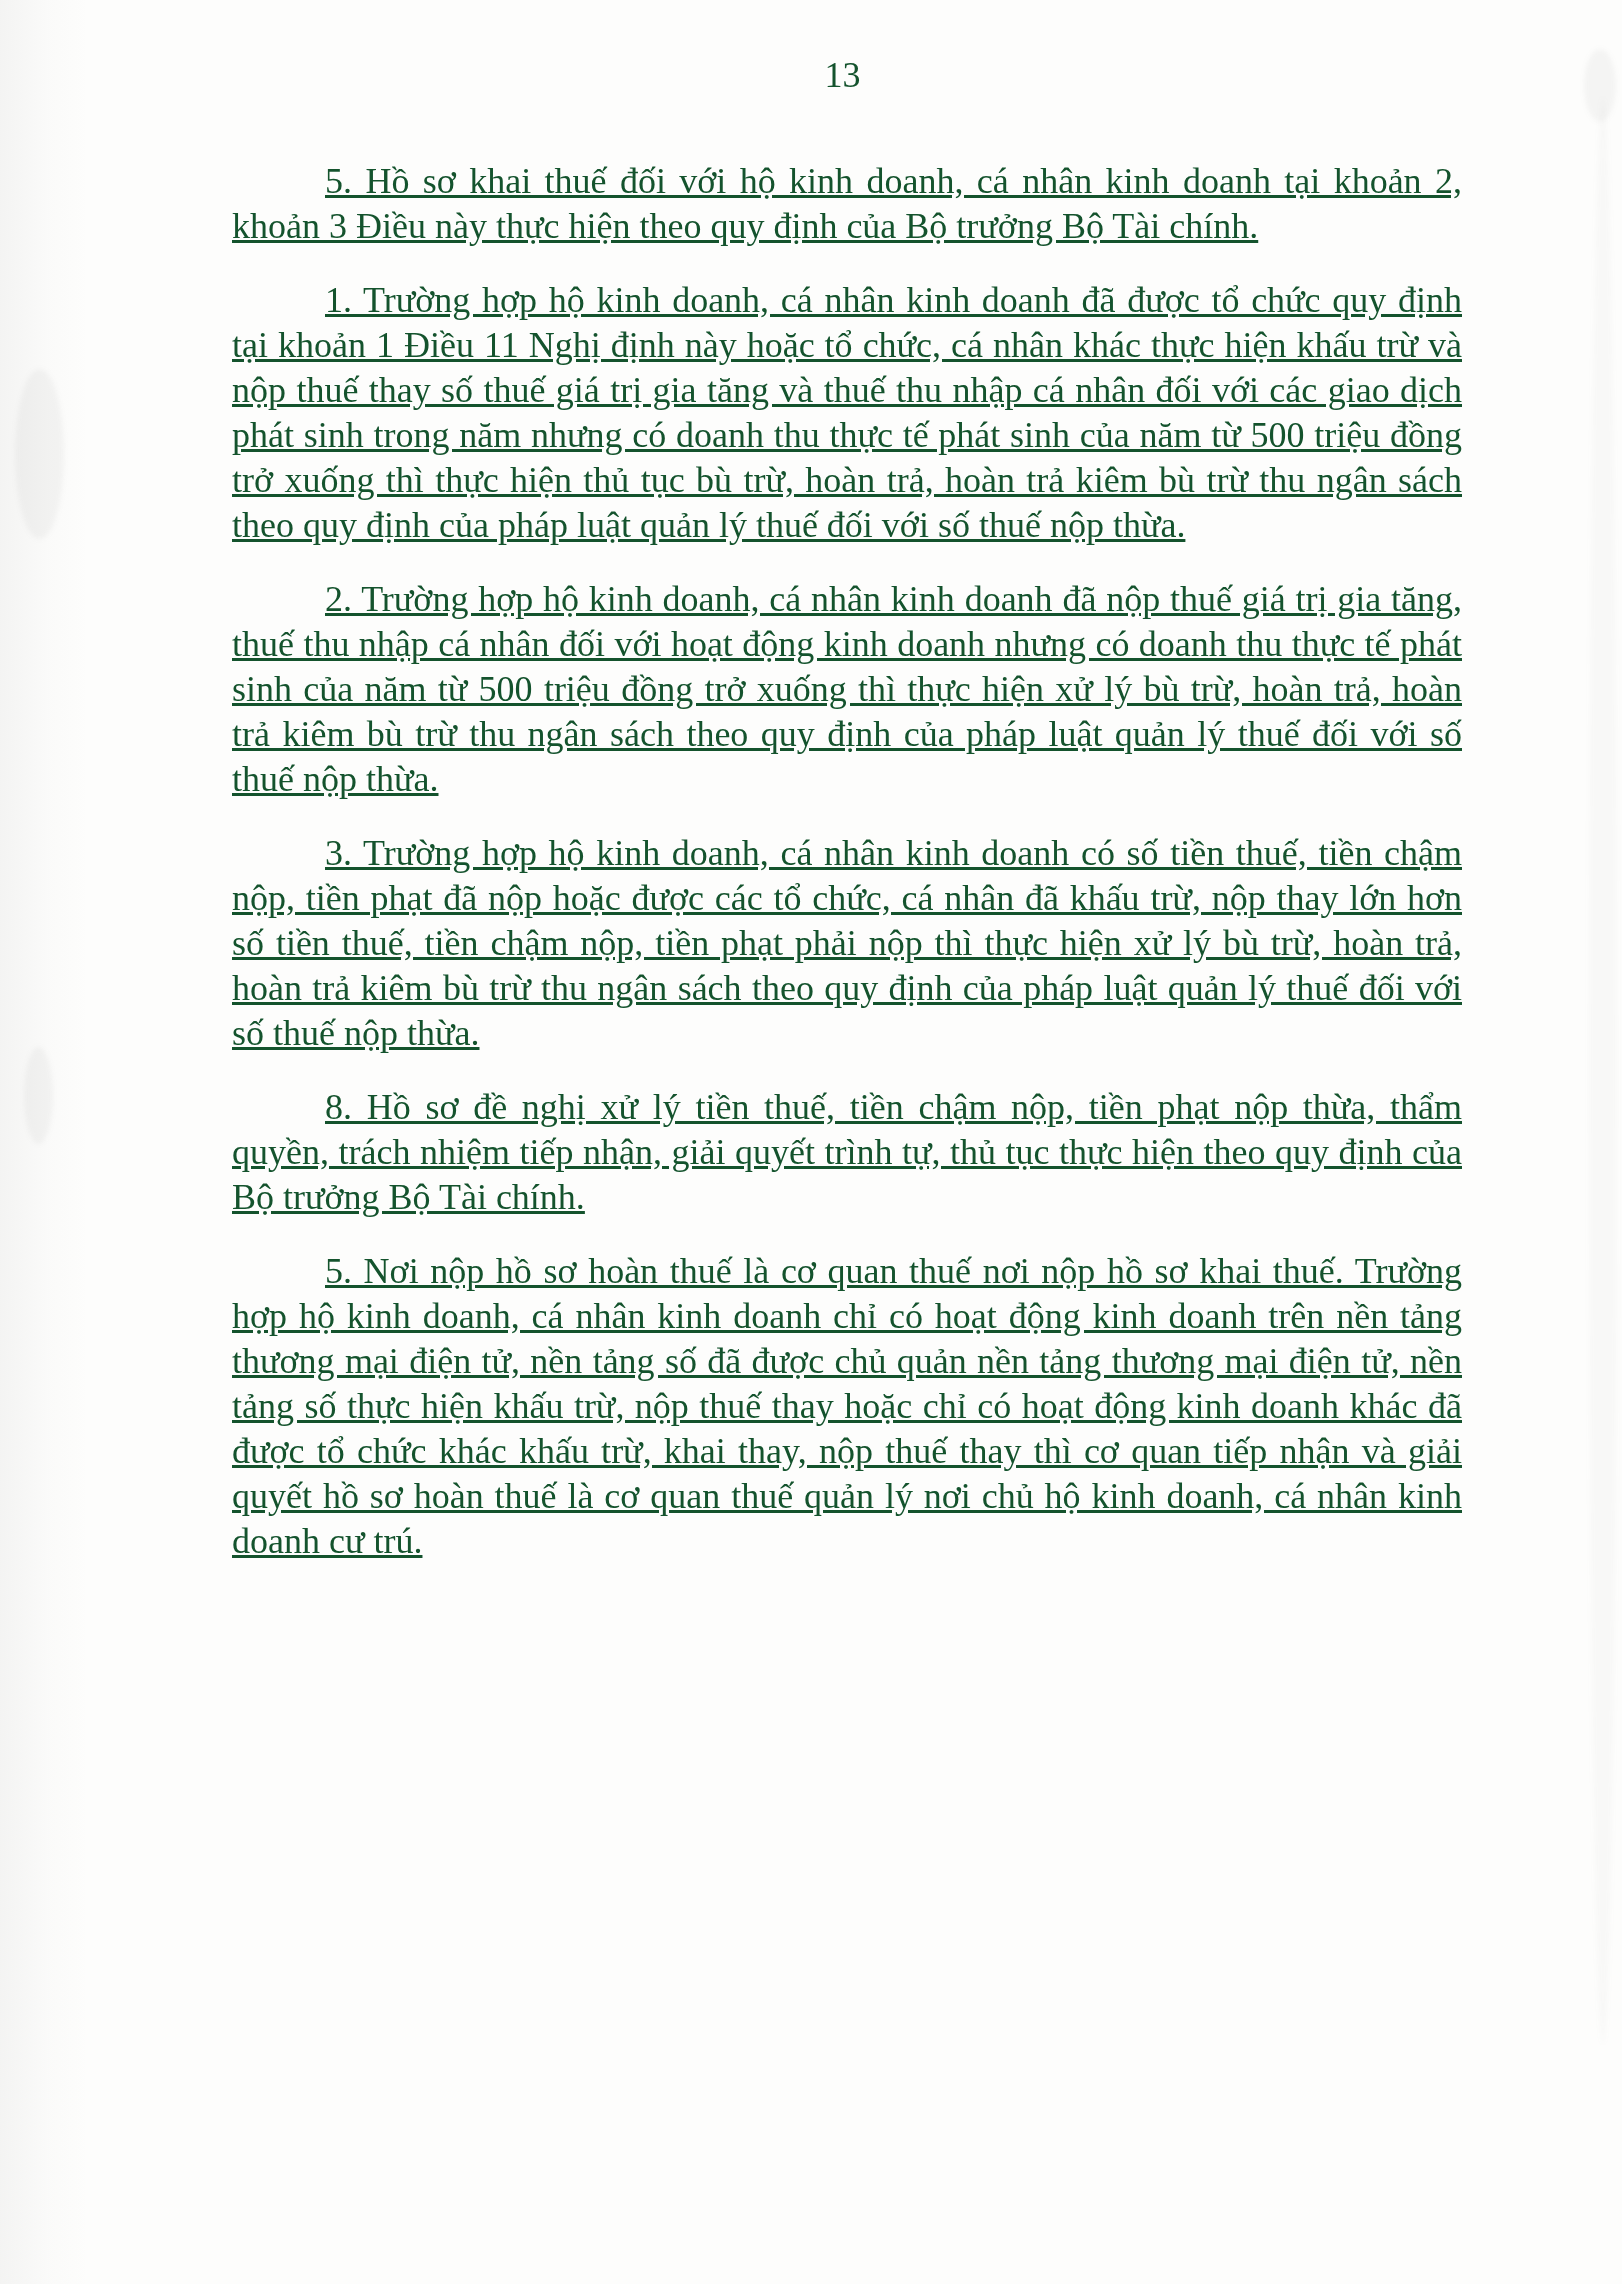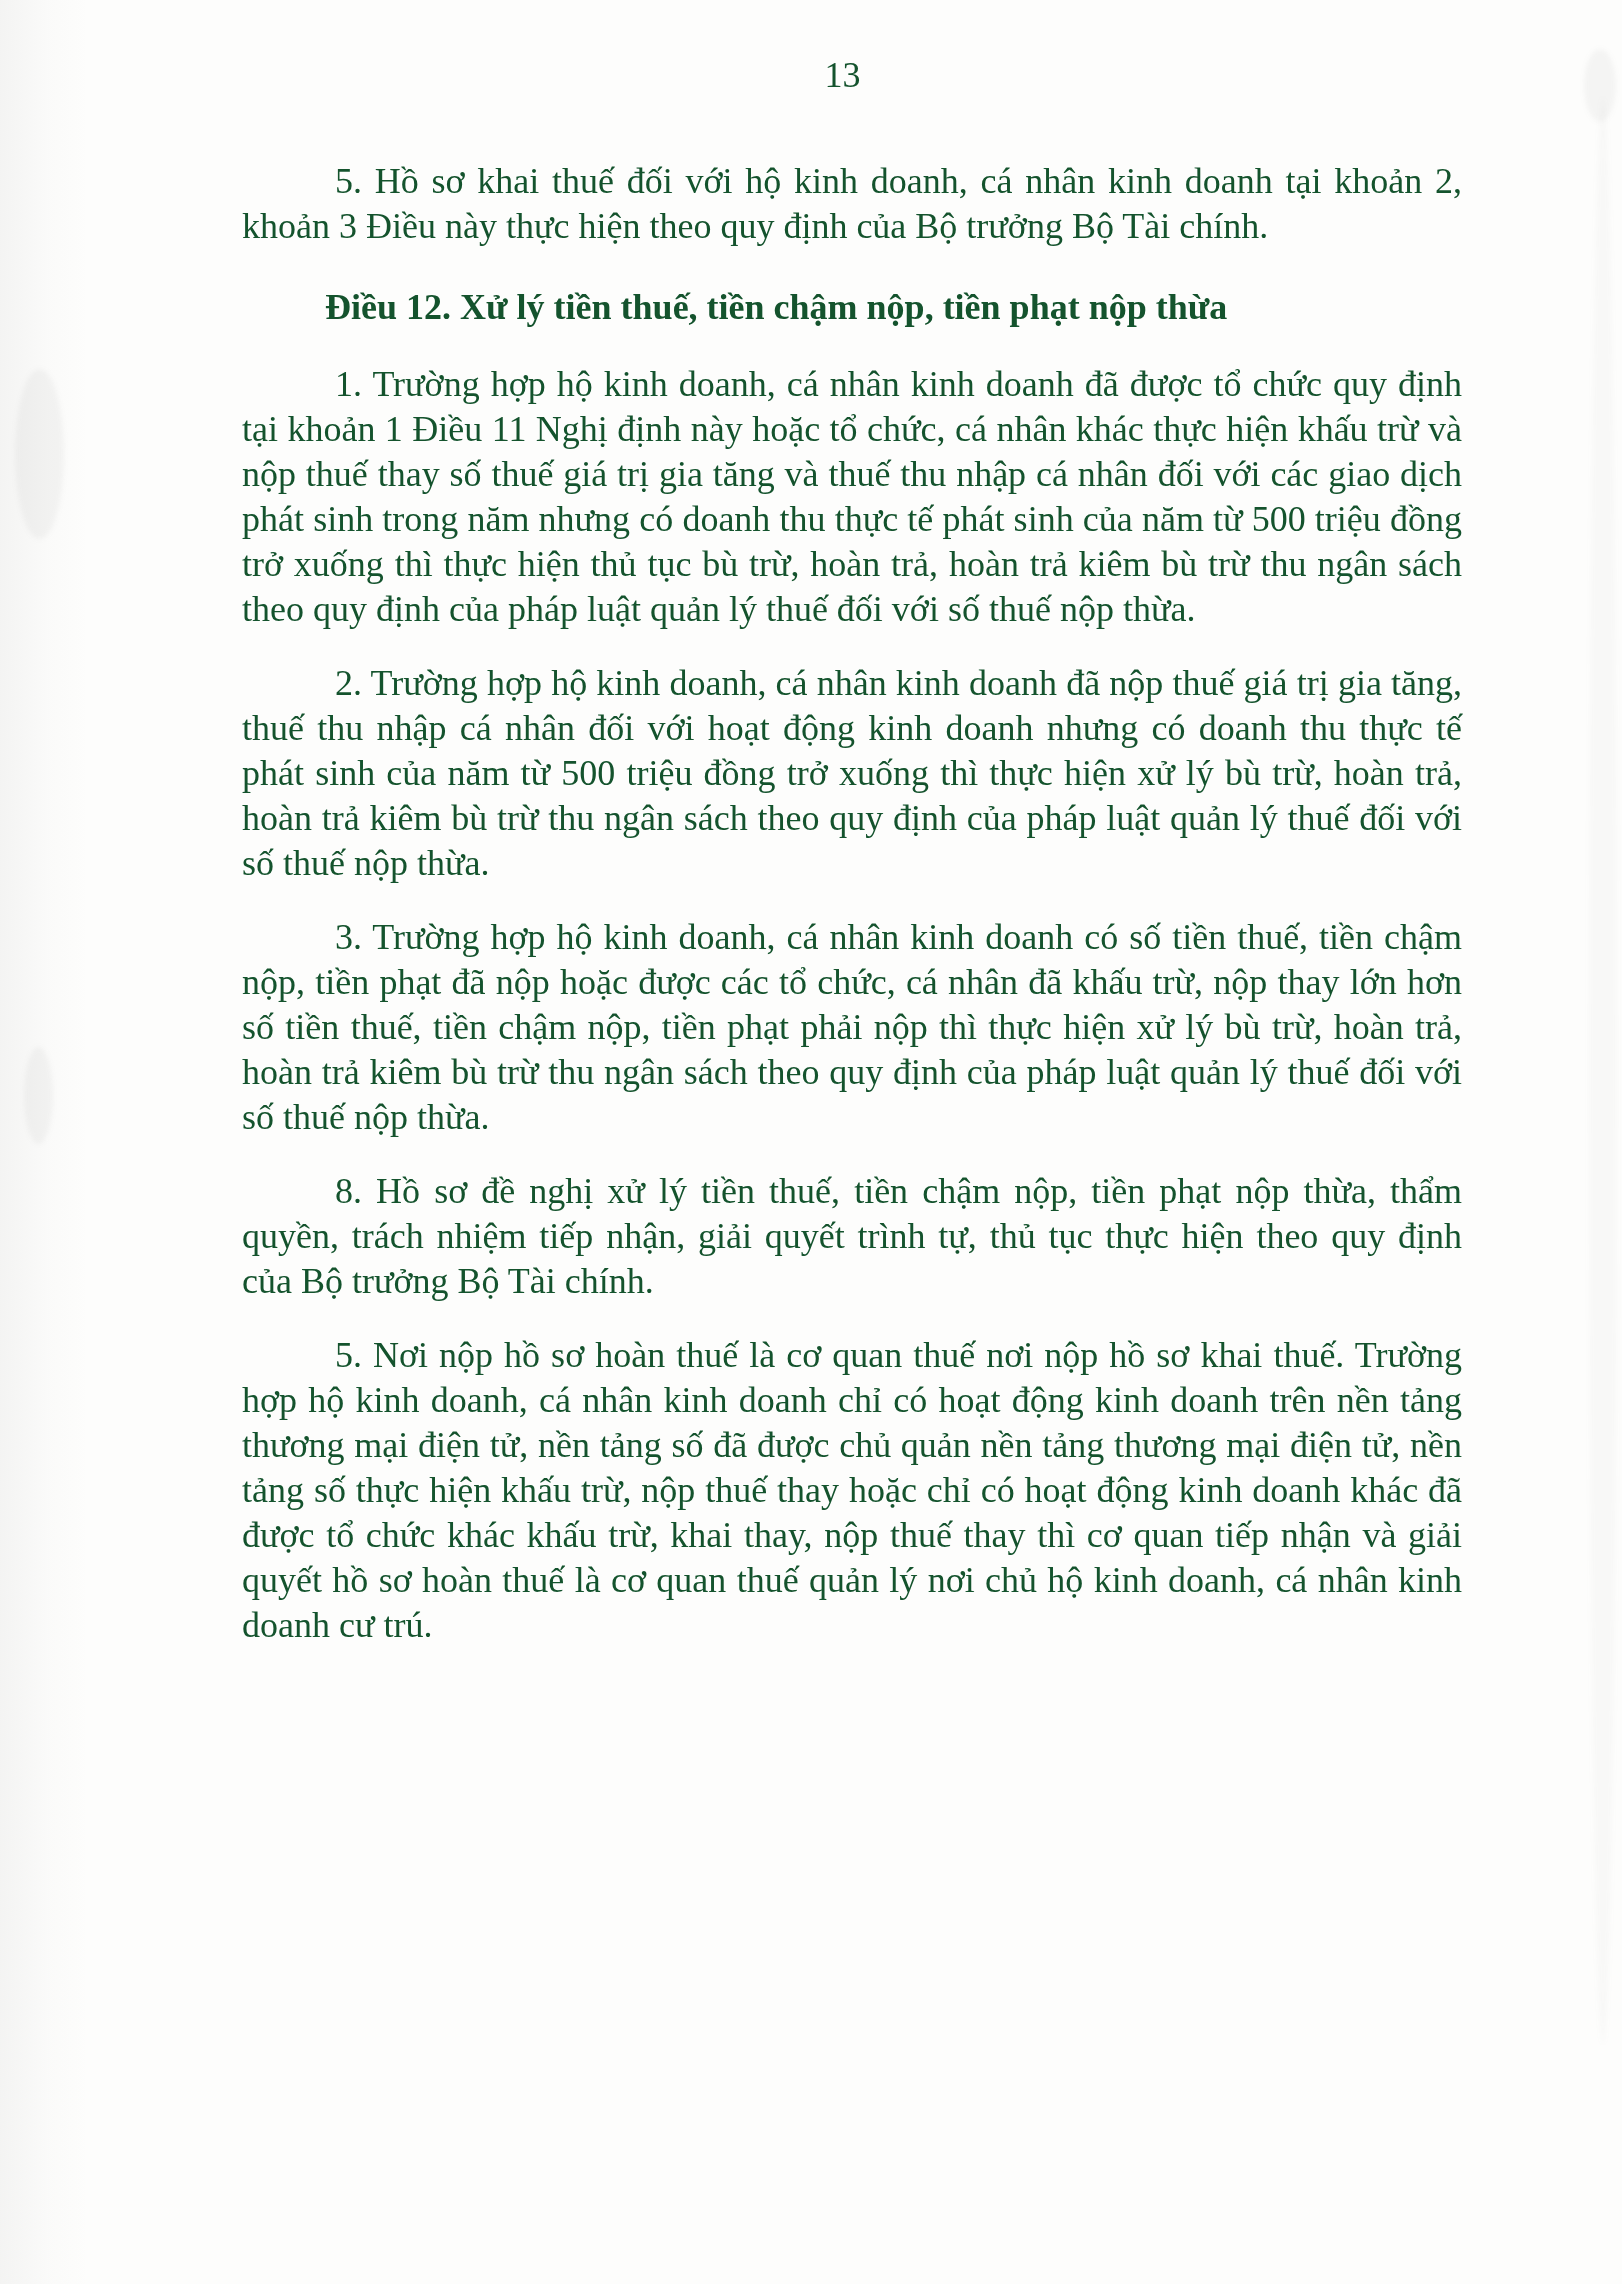--- a/index.html
+++ b/index.html
@@ -51,22 +51,23 @@
   .content {
     position: absolute;
     top: 159px;
     left: 232px;
     width: 1230px;
     font-size: 36px;
     line-height: 45px;
     text-align: justify;
   }
   .para {
-    margin: 0 0 29px 10px;
+    margin: 0 0 29px 0;
     text-indent: 93px;
+    text-decoration: underline;
   }
   .heading {
     font-weight: bold;
     margin: 36px 0 32px 0;
     text-indent: 93px;
     text-align: left;
   }
   .chapter {
     margin: 42px 0 36px 0;
     text-align: center;
@@ -86,21 +87,20 @@
   <div class="artifact a2"></div>
   <div class="artifact a3"></div>
   <div class="artifact a4"></div>
 
   <div class="page-number">13</div>
 
   <div class="content">
 
     <p class="para">5. Hồ sơ khai thuế đối với hộ kinh doanh, cá nhân kinh doanh tại khoản 2, khoản 3 Điều này thực hiện theo quy định của Bộ trưởng Bộ Tài chính.</p>
 
-    <p class="heading">Điều 12. Xử lý tiền thuế, tiền chậm nộp, tiền phạt nộp thừa</p>
 
     <p class="para">1. Trường hợp hộ kinh doanh, cá nhân kinh doanh đã được tổ chức quy định tại khoản 1 Điều 11 Nghị định này hoặc tổ chức, cá nhân khác thực hiện khấu trừ và nộp thuế thay số thuế giá trị gia tăng và thuế thu nhập cá nhân đối với các giao dịch phát sinh trong năm nhưng có doanh thu thực tế phát sinh của năm từ 500 triệu đồng trở xuống thì thực hiện thủ tục bù trừ, hoàn trả, hoàn trả kiêm bù trừ thu ngân sách theo quy định của pháp luật quản lý thuế đối với số thuế nộp thừa.</p>
 
     <p class="para">2. Trường hợp hộ kinh doanh, cá nhân kinh doanh đã nộp thuế giá trị gia tăng, thuế thu nhập cá nhân đối với hoạt động kinh doanh nhưng có doanh thu thực tế phát sinh của năm từ 500 triệu đồng trở xuống thì thực hiện xử lý bù trừ, hoàn trả, hoàn trả kiêm bù trừ thu ngân sách theo quy định của pháp luật quản lý thuế đối với số thuế nộp thừa.</p>
 
     <p class="para">3. Trường hợp hộ kinh doanh, cá nhân kinh doanh có số tiền thuế, tiền chậm nộp, tiền phạt đã nộp hoặc được các tổ chức, cá nhân đã khấu trừ, nộp thay lớn hơn số tiền thuế, tiền chậm nộp, tiền phạt phải nộp thì thực hiện xử lý bù trừ, hoàn trả, hoàn trả kiêm bù trừ thu ngân sách theo quy định của pháp luật quản lý thuế đối với số thuế nộp thừa.</p>
 
     <p class="para">8. Hồ sơ đề nghị xử lý tiền thuế, tiền chậm nộp, tiền phạt nộp thừa, thẩm quyền, trách nhiệm tiếp nhận, giải quyết trình tự, thủ tục thực hiện theo quy định của Bộ trưởng Bộ Tài chính.</p>
 
     <p class="para">5. Nơi nộp hồ sơ hoàn thuế là cơ quan thuế nơi nộp hồ sơ khai thuế. Trường hợp hộ kinh doanh, cá nhân kinh doanh chỉ có hoạt động kinh doanh trên nền tảng thương mại điện tử, nền tảng số đã được chủ quản nền tảng thương mại điện tử, nền tảng số thực hiện khấu trừ, nộp thuế thay hoặc chỉ có hoạt động kinh doanh khác đã được tổ chức khác khấu trừ, khai thay, nộp thuế thay thì cơ quan tiếp nhận và giải quyết hồ sơ hoàn thuế là cơ quan thuế quản lý nơi chủ hộ kinh doanh, cá nhân kinh doanh cư trú.</p>

